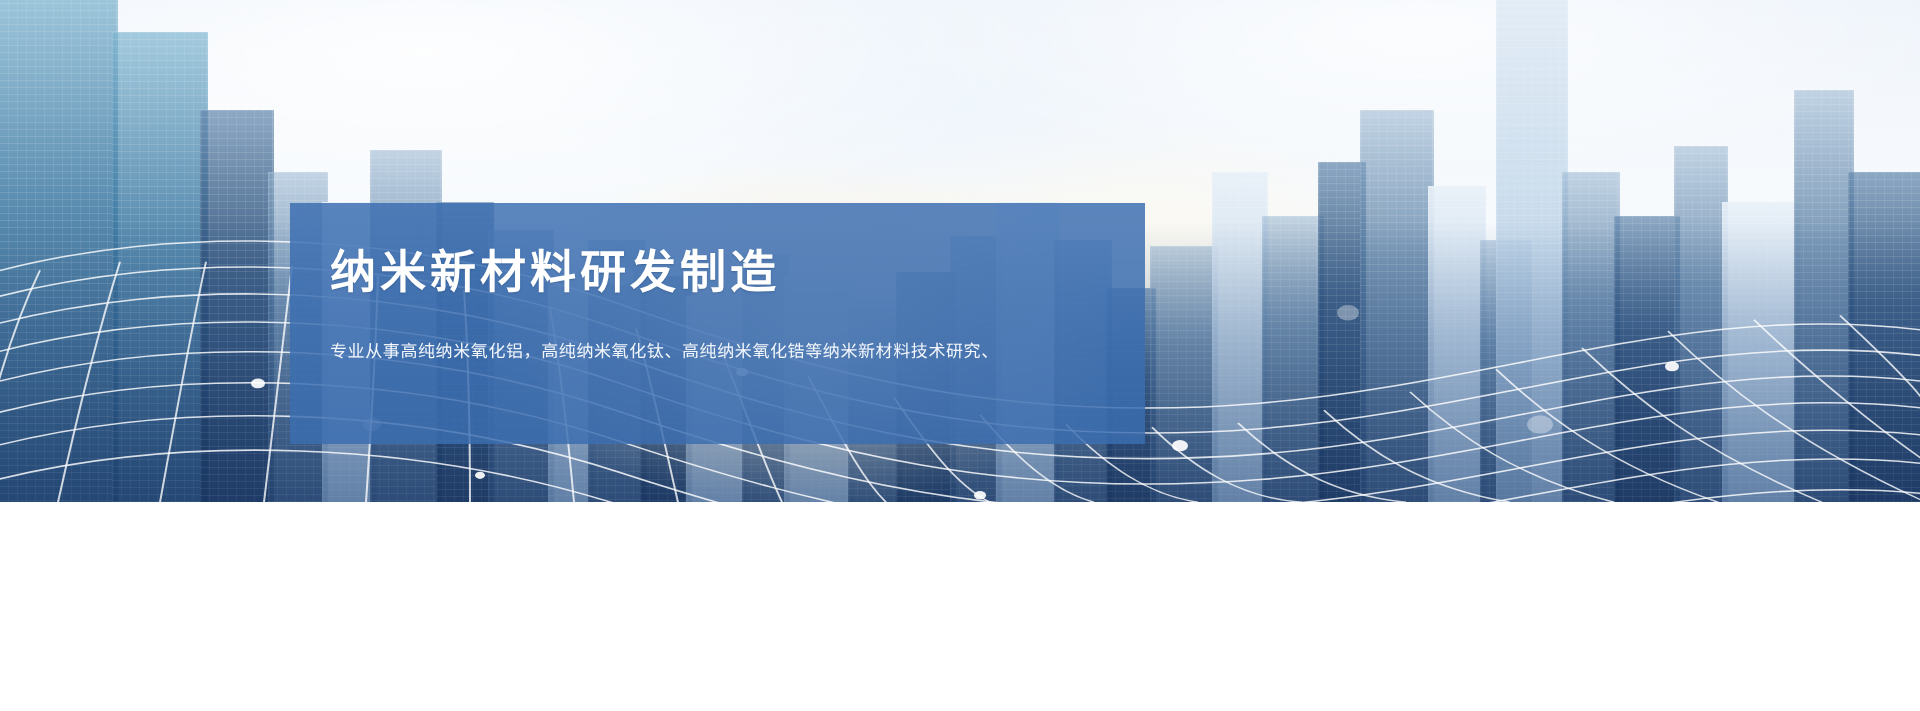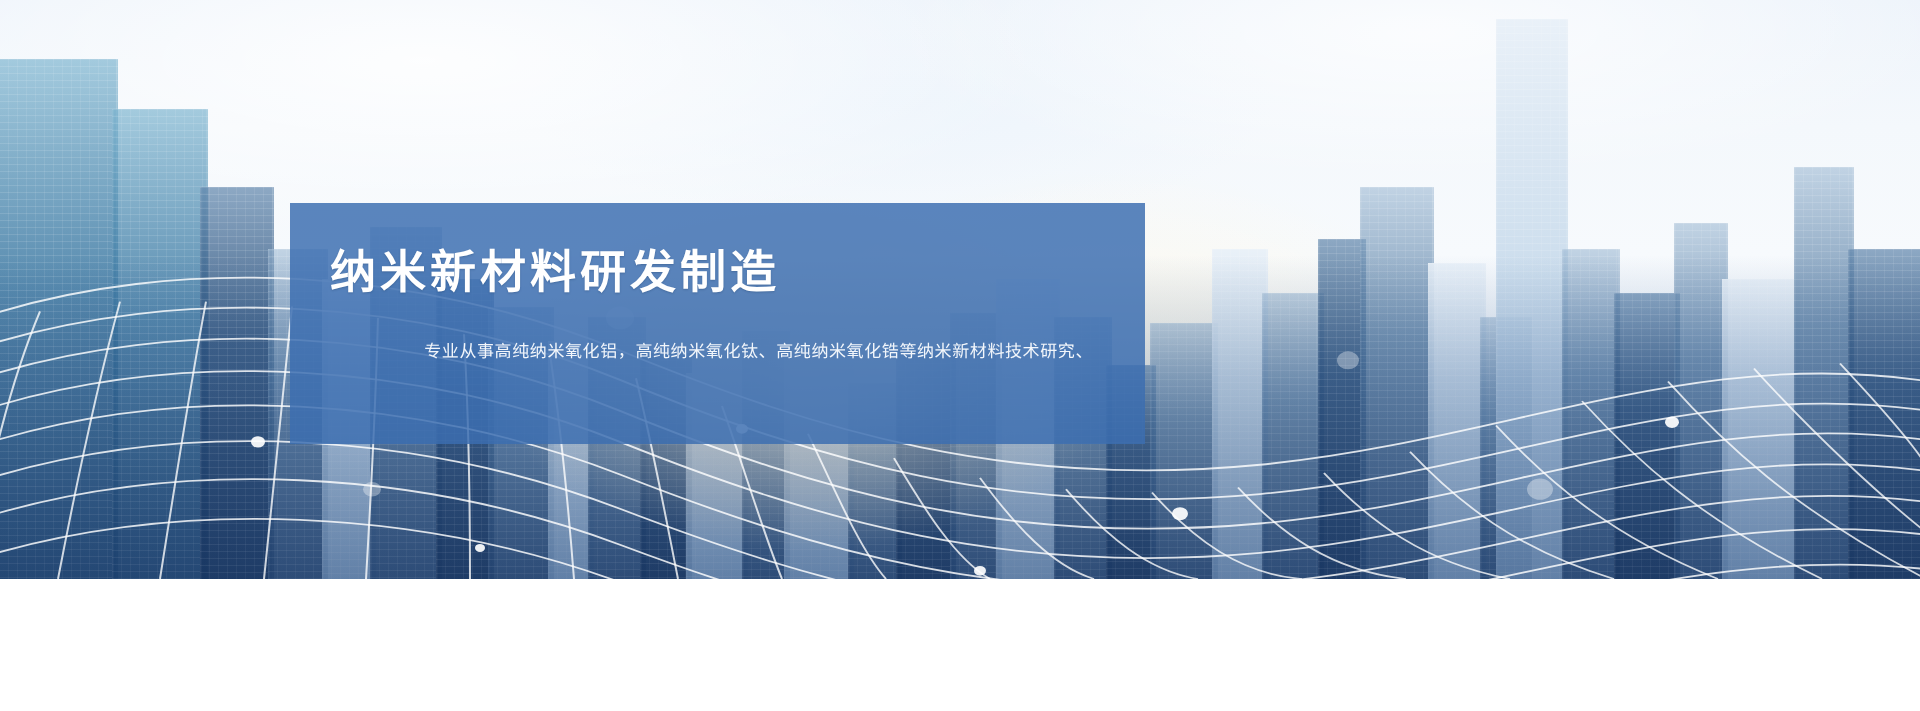--- a/index.html
+++ b/index.html
@@ -7,21 +7,21 @@
   html,body { background:#ffffff; }
   body {
     width:1920px; height:711px;
     font-family:"Liberation Sans","DejaVu Sans",sans-serif;
     overflow:hidden;
   }
 
   
   .hero {
     position:relative;
-    width:1920px; height:579px;
+    width:1920px; height:502px;
     overflow:hidden;
     background:#6d28d9;
   }
 
   
   .sky {
     position:absolute; inset:0;
     background:
       radial-gradient(ellipse 620px 420px at 58% 74%, rgba(255,250,235,.95) 0%, rgba(255,248,230,.55) 30%, rgba(255,255,255,0) 62%),
       linear-gradient(180deg,#eef4fb 0%, #f4f8fc 22%, #f7fafd 44%, #eaf1f8 66%, #d9e6f2 100%);
@@ -94,21 +94,20 @@
     text-shadow:0 1px 2px rgba(16,42,78,.25);
   }
   .subtitle {
     margin-top:36px;
     color:#f2f6fb;
     font-size:17px;
     font-weight:400;
     line-height:2.05;
     letter-spacing:.6px;
     max-width:790px;
-    text-align:right;
   }
   .subtitle span { display:block; }
 </style>
 </head>
 <body>
 
 <div class="hero">
 
   <div class="sky"></div>
   <div class="sky-haze"></div>

